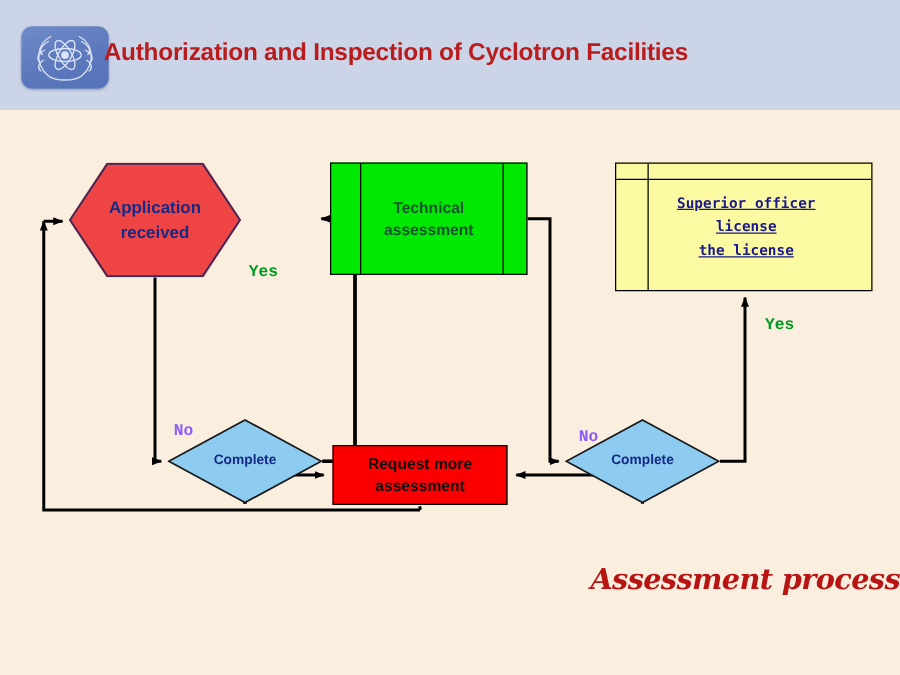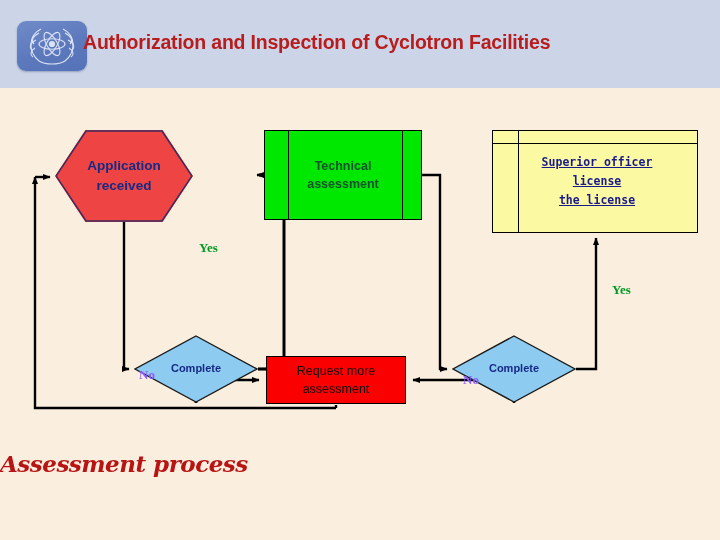--- a/index.html
+++ b/index.html
@@ -139,45 +139,44 @@
   #node-superior .label { position: relative; z-index: 2; }
 
   
   #node-request {
     left: 266px; top: 268px;
     width: 140px; height: 48px;
     background: #fa0000;
     border: 1px solid #000;
     color: #101010;
     font-size: 12.5px;
-    font-weight: normal;
+    font-weight: bold;
   }
 
   
   .edge-label {
     position: absolute;
-    font-family: Liberation Serif, serif;
+    font-family: Liberation Mono, monospace;
     font-size: 13px;
     font-weight: bold;
     white-space: nowrap;
-    margin-top: 30px;
   }
   .lbl-yes { color: #009a22; }
   .lbl-no  { color: #8b5cf6; }
   #label-yes-1 { left: 199px; top: 122px; }
   #label-no-1  { left: 139px; top: 249px; }
   #label-yes-2 { left: 612px; top: 164px; }
   #label-no-2  { left: 463px; top: 254px; }
 
   
   #diagram-caption {
     position: absolute;
     left: 0; top: 362px;
     width: 720px;
-    text-align: left;
+    text-align: right;
     font-family: "DejaVu Serif", "Liberation Serif", serif;
     font-size: 23px;
     font-weight: bold;
     font-style: italic;
     color: #b81414;
     letter-spacing: -0.5px;
   }
 </style>
 </head>
 <body>

